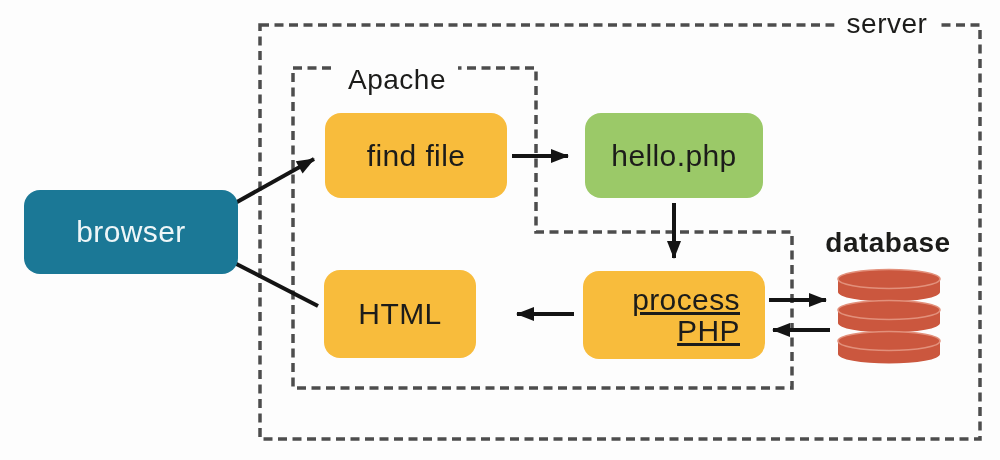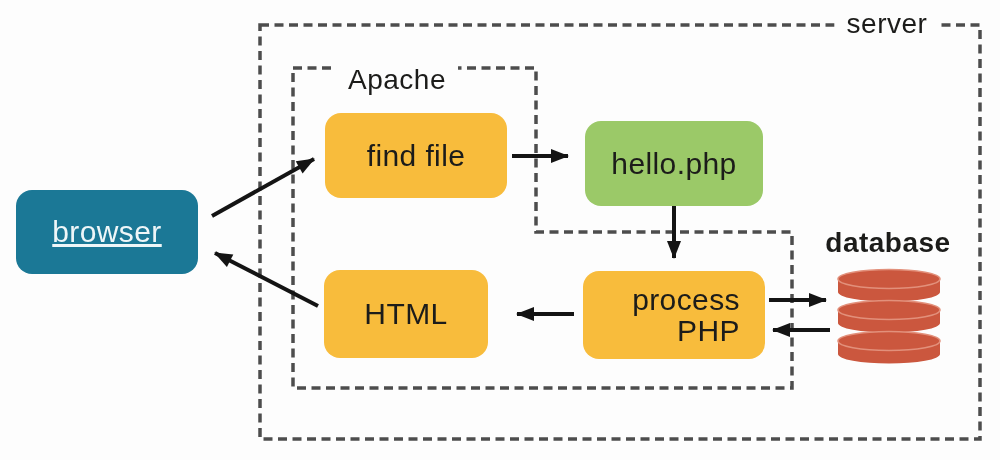--- a/index.html
+++ b/index.html
@@ -19,28 +19,28 @@
   .flow{stroke:var(--arrow);stroke-width:4;fill:none;}
   .ah{fill:var(--arrow);}
   .disc-body{fill:var(--red);}
   .disc-top{fill:var(--red);stroke:var(--red_rim);stroke-width:1.5;}
   .node{
     position:absolute;display:flex;align-items:center;justify-content:center;
     border-radius:16px;font-size:30px;color:var(--ink);letter-spacing:.4px;
     text-align:right;line-height:1.05;
   }
   .node.orange{background:var(--orange);}
-  .node.green{background:var(--green);margin-top:8px;}
+  .node.green{background:var(--green);}
   .node.teal{background:var(--teal);color:var(--teal_text);}
-  .node-browser{left:16px;top:190px;width:182px;height:84px;text-decoration:underline;}
+  .node-browser{left:24px;top:190px;width:214px;height:84px;}
   .node-find-file{left:325px;top:113px;width:182px;height:85px;}
   .node-hello-php{left:585px;top:113px;width:178px;height:85px;}
-  .node-html{left:324px;top:270px;width:164px;height:88px;}
+  .node-html{left:324px;top:270px;width:152px;height:88px;}
   .node-process-php{left:583px;top:271px;width:182px;height:88px;}
-  .node-process-php .wrap{display:inline-block;width:132px;}
+  .node-process-php .wrap{display:inline-block;width:132px;text-decoration:underline;}
   .zone-label{
     position:absolute;transform:translate(-50%,-50%);background:var(--bg);
     padding:0 12px;font-size:28px;color:var(--ink);letter-spacing:.5px;white-space:nowrap;
   }
   .label-apache{left:397px;top:68px;margin-top:12px;}
   .label-server{left:887px;top:24px;}
   .label-database{left:888px;top:243px;background:transparent;font-weight:bold;}
 </style>
 </head>
 <body>

